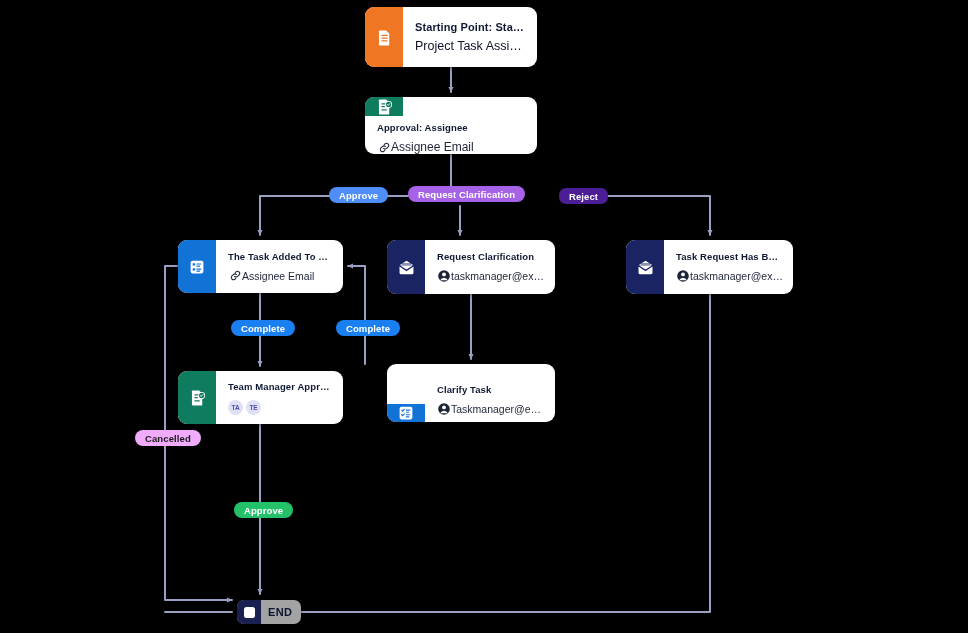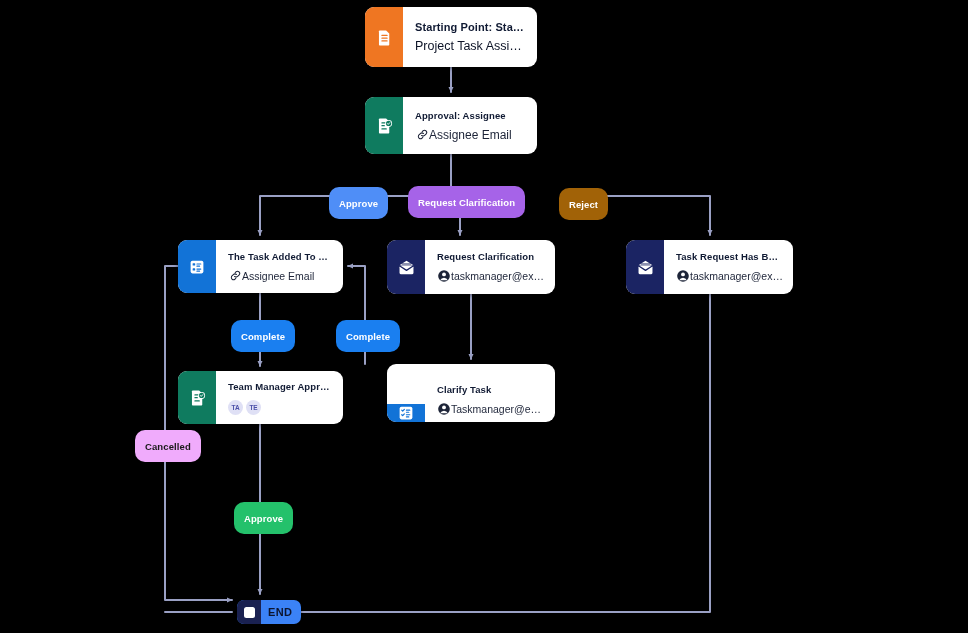--- a/index.html
+++ b/index.html
@@ -102,39 +102,39 @@
     color: #4b4fa8;
     font-size: 6.5px;
     font-weight: bold;
     display: flex; align-items: center; justify-content: center;
     letter-spacing: -0.2px;
   }
 
   
   .pill {
     position: absolute;
-    height: 32px;
+    height: 16px;
     border-radius: 10px;
     display: flex;
     align-items: center;
     justify-content: center;
     padding: 0 10px;
     font-size: 9.5px;
     font-weight: bold;
     white-space: nowrap;
     z-index: 8;
     letter-spacing: 0.1px;
   }
 
   
   .end-node {
     position: absolute;
     display: flex;
     align-items: center;
-    background: #3b82f6;
+    background: #a3a3a3;
     border-radius: 7px;
     overflow: hidden;
     box-shadow: 0 1px 3px rgba(0,0,0,0.5);
     z-index: 9;
     height: 24px;
   }
   .end-icon-wrap {
     width: 24px; height: 24px;
     background: #1a2151;
     display: flex; align-items: center; justify-content: center;
@@ -201,21 +201,21 @@
           <rect x="8" y="15.5" width="8" height="1.7" rx="0.8"></rect>
         </g>
       </svg>
     </div>
     <div class="node-body">
       <div class="node-title">Starting Point: Start Point: Ta...</div>
       <div class="node-second-line">Project Task Assignment F...</div>
     </div>
   </div>
 
-  <div class="node node-big-sub" style="left:365px; top:97px; width:172px; height:57px;">
+  <div class="node node-big-sub" style="left:365px; top:97px; width:172px; height:57px;flex-direction:column;">
     <div class="node-icon" style="background:#0f7b5f;">
       <svg width="19" height="19" viewBox="0 0 24 24" aria-hidden="true">
         <path d="M6 3h8l4 4v14a1 1 0 0 1-1 1H6a1 1 0 0 1-1-1V4a1 1 0 0 1 1-1z" fill="#ffffff"></path>
         <g fill="#0f7b5f">
           <rect x="8" y="8" width="6" height="1.6" rx="0.8"></rect>
           <rect x="8" y="11.4" width="4.5" height="1.6" rx="0.8"></rect>
           <rect x="8" y="15.5" width="7" height="1.6" rx="0.8"></rect>
         </g>
         <circle cx="17.2" cy="9.4" r="4.4" fill="#ffffff"></circle>
         <circle cx="17.2" cy="9.4" r="3.3" fill="#0f7b5f"></circle>
@@ -363,21 +363,21 @@
         </span>
         <span class="node-sub-text">Taskmanager@examp...</span>
       </div>
     </div>
   </div>
 
   <div class="pill" style="left:329px; top:187px; background:#4f8ef7; color:#ffffff;">Approve</div>
 
   <div class="pill" style="left:408px; top:186px; background:#a663e8; color:#ffffff;">Request Clarification</div>
 
-  <div class="pill" style="left:559px; top:188px; background:#a16207; color:#ffffff;">Reject</div>
+  <div class="pill" style="left:559px; top:188px; background:#4c1d95; color:#ffffff;border-radius:7px;">Reject</div>
 
   <div class="pill" style="left:231px; top:320px; background:#1a7ff0; color:#ffffff;">Complete</div>
 
   <div class="pill" style="left:336px; top:320px; background:#1a7ff0; color:#ffffff;">Complete</div>
 
   <div class="pill" style="left:135px; top:430px; background:#f0abfc; color:#1a1a1a;">Cancelled</div>
 
   <div class="pill" style="left:234px; top:502px; background:#24c16b; color:#ffffff;">Approve</div>
 
   <div class="end-node" style="left:237px; top:600px;">

